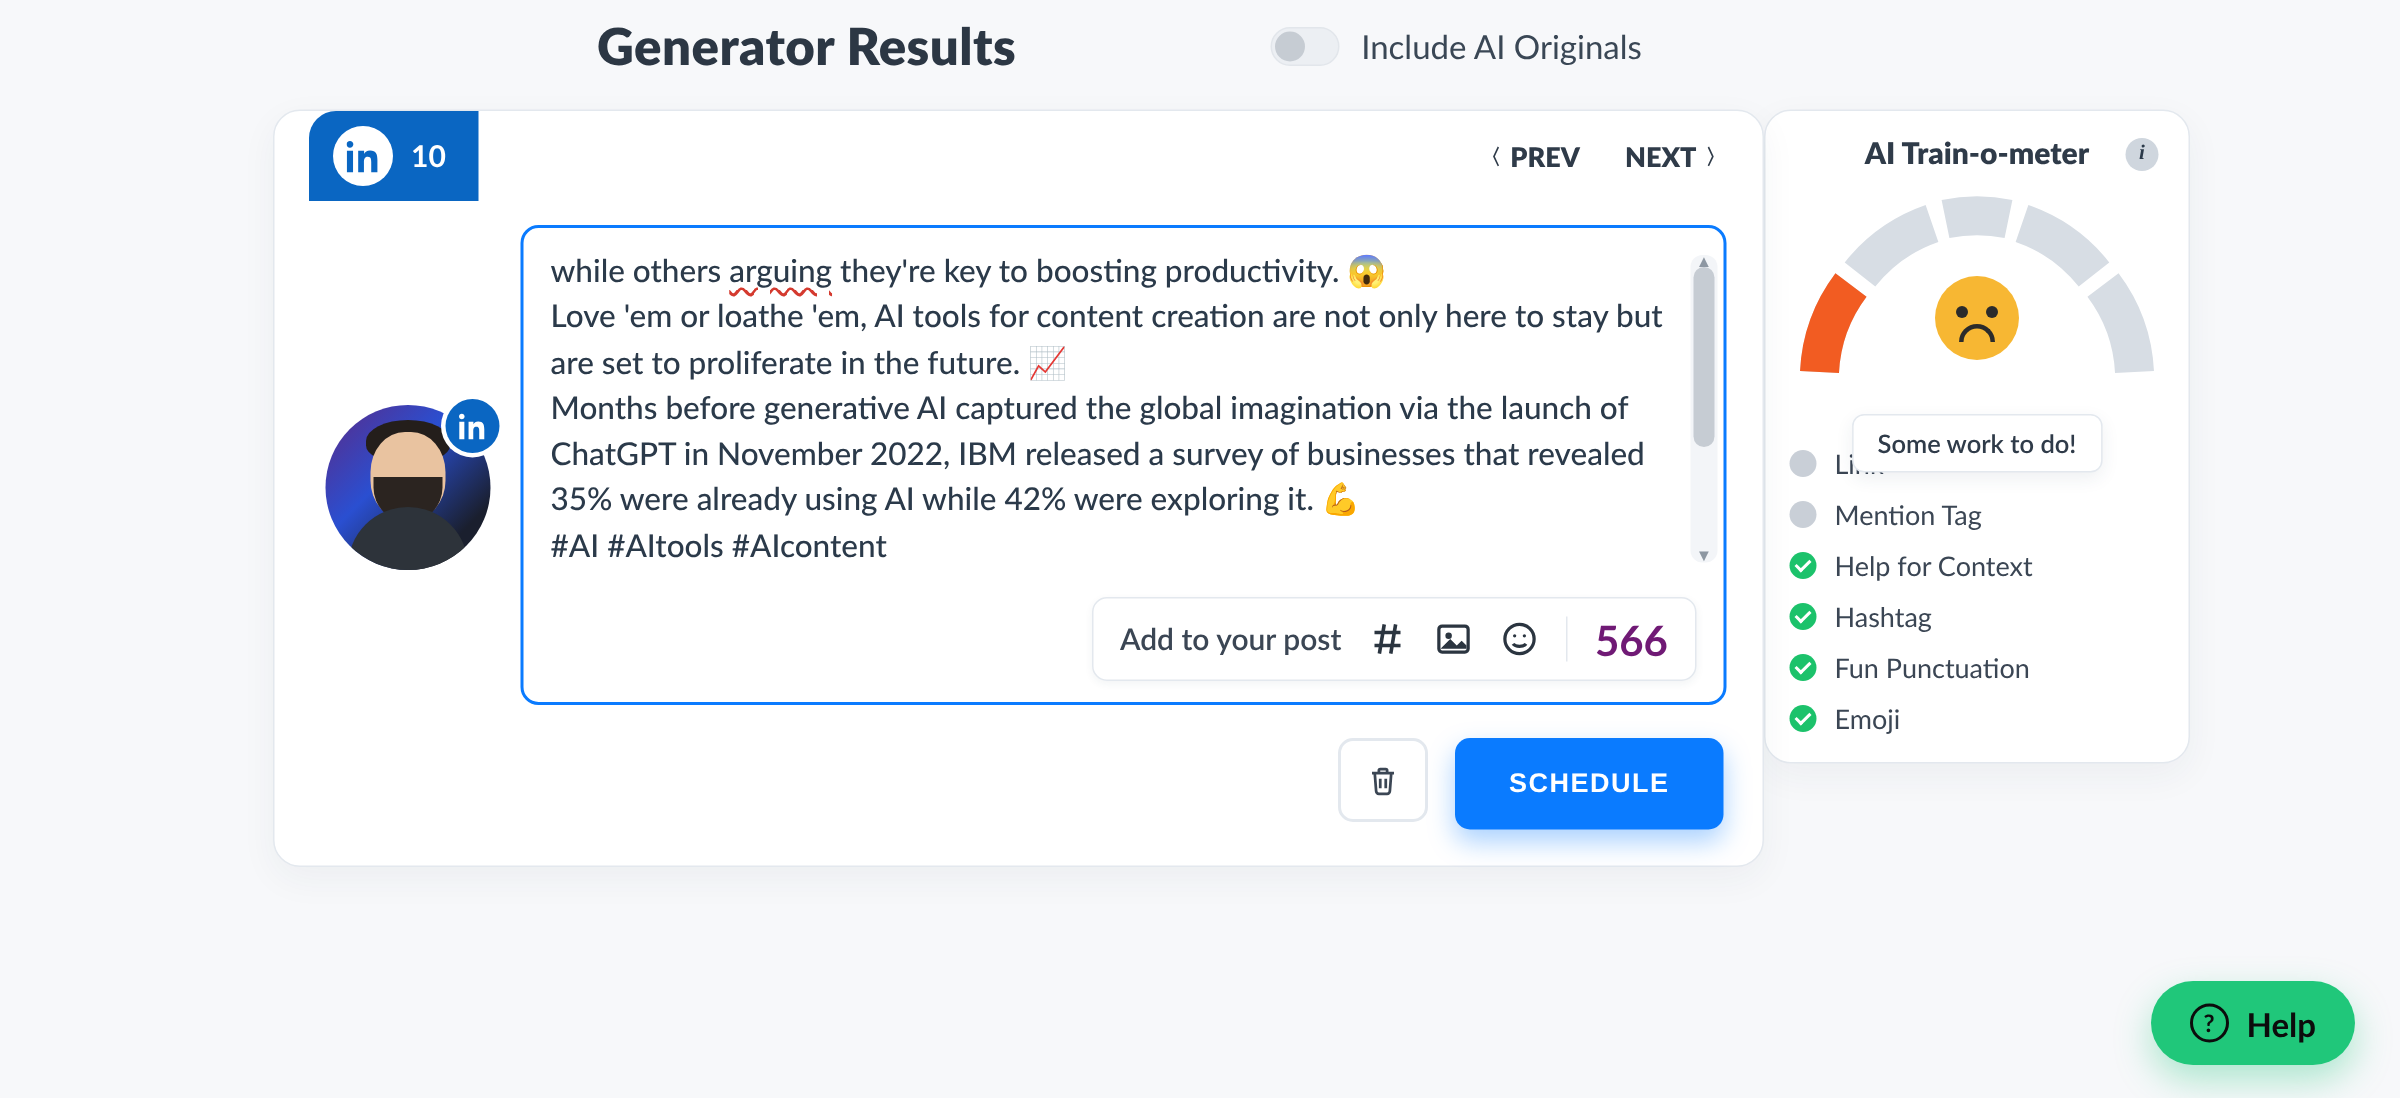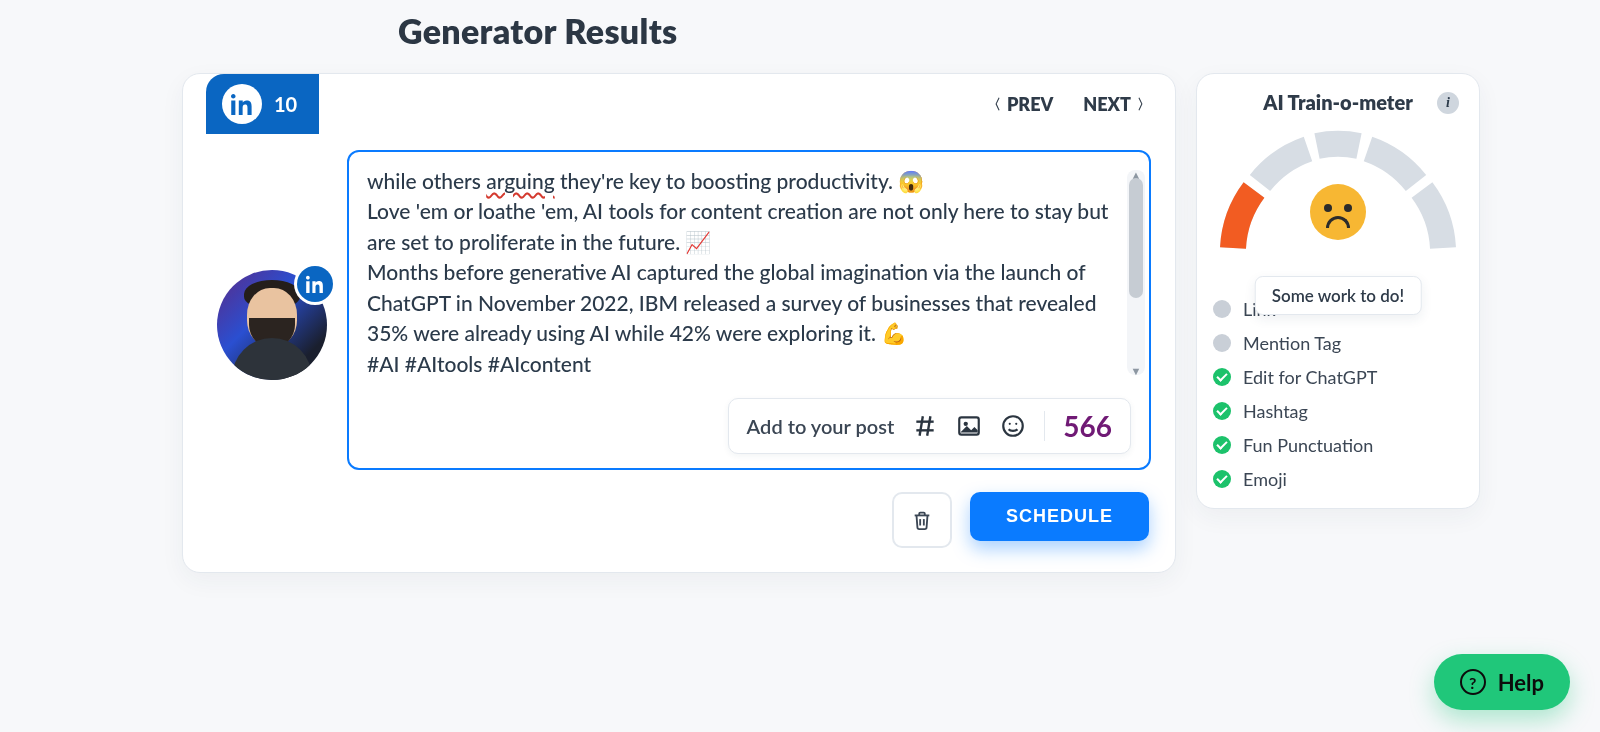--- a/index.html
+++ b/index.html
@@ -21,21 +21,21 @@
 html,body{margin:0;padding:0;background:var(--bg);font-family:"Segoe UI","Lato","Helvetica Neue",Arial,sans-serif;color:var(--ink);}
 body{width:1600px;height:732px;overflow:hidden;position:relative;}
 
 .header-row{display:flex;align-items:center;justify-content:flex-start;padding:10px 0 0 0;margin-left:398px;}
 .header-title{font-size:34px;font-weight:800;color:#2c3744;letter-spacing:.3px;}
 .header-spacer{width:170px;}
 .toggle-wrap{display:flex;align-items:center;gap:14px;color:#3a4755;font-size:22px;}
 .toggle{width:46px;height:26px;background:#eceff3;border-radius:30px;position:relative;border:1px solid #e2e6eb;}
 .toggle .knob{position:absolute;top:2px;left:2px;width:20px;height:20px;background:#c6ccd3;border-radius:50%;}
 
-.stage{display:flex;gap:20px;margin:22px 0 0 182px;}
+.stage{display:flex;margin:22px 0 0 182px;}
 
 .post-card{width:994px;background:var(--card);border:1px solid var(--border);border-radius:18px;box-shadow:0 8px 24px rgba(40,62,85,.05);position:relative;padding:0 0 14px 0;}
 .tab-bar{height:60px;display:flex;align-items:center;justify-content:space-between;padding:0 24px;}
 .platform-tab{height:60px;margin-left:-1px;margin-top:-1px;background:var(--linkedin);border-radius:18px 0 0 0;display:flex;align-items:center;gap:12px;padding:0 22px 0 16px;color:#fff;font-weight:700;font-size:20px;}
 .platform-tab .badge{width:40px;height:40px;border-radius:50%;background:#fff;display:flex;align-items:center;justify-content:center;}
 .platform-tab .badge svg{width:22px;height:22px;}
 .tab-nav{display:flex;gap:30px;color:#2f3b49;font-weight:800;font-size:18px;}
 .tab-nav .navbtn{display:flex;align-items:center;gap:6px;cursor:pointer;user-select:none;}
 .navbtn .chev{font-size:14px;}
 
@@ -62,21 +62,21 @@
 .add-bar{position:absolute;right:18px;bottom:14px;background:#fff;border:1px solid var(--border);border-radius:10px;height:56px;display:flex;align-items:center;gap:18px;padding:0 18px;box-shadow:0 2px 6px rgba(40,62,85,.06);}
 .add-bar .ab-label{color:#3b4654;font-size:20px;font-weight:600;}
 .add-bar .ab-icon{color:#2b3540;cursor:pointer;}
 .add-bar .ab-icon svg{width:26px;height:26px;display:block;}
 .add-bar .divider{width:1px;height:30px;background:var(--border);}
 .add-bar .count{color:#701a75;font-weight:700;font-size:28px;}
 
 .actions{display:flex;justify-content:flex-end;gap:18px;padding:22px 26px 10px 0;}
 .icon-btn{width:60px;height:56px;border:2px solid var(--border);border-radius:10px;background:#fff;display:flex;align-items:center;justify-content:center;color:#3b4654;cursor:pointer;}
 .icon-btn svg{width:22px;height:22px;}
-.schedule-btn{height:49px;padding:0 36px;border:none;border-radius:10px;background:var(--blue);color:#fff;font-weight:900;letter-spacing:1px;font-size:18px;cursor:pointer;box-shadow:0 8px 18px rgba(10,123,255,.35);}
+.schedule-btn{height:61px;padding:0 36px;border:none;border-radius:10px;background:var(--blue);color:#fff;font-weight:900;letter-spacing:1px;font-size:18px;cursor:pointer;box-shadow:0 8px 18px rgba(10,123,255,.35);}
 
 .meter-card{width:284px;background:var(--card);border:1px solid var(--border);border-radius:18px;box-shadow:0 8px 24px rgba(40,62,85,.05);padding:16px 16px 18px 16px;height:fit-content;}
 .meter-head{display:flex;align-items:center;justify-content:center;gap:12px;position:relative;}
 .meter-title{font-size:20px;font-weight:800;color:#2f3b49;text-align:right;}
 .meter-info{position:absolute;right:4px;top:2px;width:22px;height:22px;border-radius:50%;background:#cfd6de;color:#2b3a4a;font-weight:900;display:flex;align-items:center;justify-content:center;font-size:14px;cursor:pointer;font-style:italic;font-family:Georgia,serif;}
 .gauge-wrap{position:relative;height:150px;margin-top:14px;}
 .gauge{position:absolute;left:50%;transform:translateX(-50%);}
 .gauge-face{position:absolute;left:50%;top:56px;transform:translateX(-50%);width:56px;height:56px;border-radius:50%;background:#f7b733;display:flex;align-items:center;justify-content:center;}
 .gauge-face .eye{width:8px;height:8px;border-radius:50%;background:#2b2b2b;position:absolute;top:20px;}
 .gauge-face .eye.l{left:14px;} .gauge-face .eye.r{right:14px;}
@@ -92,20 +92,26 @@
 
 .help-pill{position:fixed;right:30px;bottom:22px;background:var(--help);color:#0c0c0c;height:56px;border-radius:30px;display:flex;align-items:center;gap:12px;padding:0 26px;font-size:22px;font-weight:700;box-shadow:0 10px 24px rgba(32,199,122,.35);cursor:pointer;}
 .help-pill .q{width:26px;height:26px;border:2.5px solid #0c0c0c;border-radius:50%;display:flex;align-items:center;justify-content:center;font-size:16px;}
 </style>
 </head>
 <body>
 
 <div class="header-row">
   <div class="header-title">Generator Results</div>
   <div class="header-spacer"></div>
+  <div class="toggle-wrap">
+    <div class="toggle">
+        <div class="knob"></div>
+      </div>
+    <div>Include AI Originals</div>
+  </div>
 </div>
 
 <div class="stage">
 
   <div class="post-card">
     <div class="tab-bar">
       <div class="platform-tab">
         <span class="badge">
           <svg viewBox="0 0 24 24" fill="#0a66c2">
               <path d="M4.98 3.5C4.98 4.88 3.88 6 2.5 6S0 4.88 0 3.5 1.12 1 2.5 1 4.98 2.12 4.98 3.5zM.26 8.25h4.5V24h-4.5V8.25zM8.5 8.25h4.31v2.15h.06c.6-1.13 2.06-2.32 4.24-2.32 4.53 0 5.37 2.98 5.37 6.86V24h-4.5v-7.39c0-1.76-.03-4.03-2.46-4.03-2.46 0-2.84 1.92-2.84 3.9V24H8.5V8.25z"></path>
@@ -230,21 +236,21 @@
     <div class="check-item">
           <span class="dot gray"></span>
           <span>Link</span>
         </div>
         <div class="check-item">
           <span class="dot gray"></span>
           <span>Mention Tag</span>
         </div>
         <div class="check-item">
           <span class="dot green"></span>
-          <span>Edit for ChatGPT</span>
+          <span>Help for Context</span>
         </div>
         <div class="check-item">
           <span class="dot green"></span>
           <span>Hashtag</span>
         </div>
         <div class="check-item">
           <span class="dot green"></span>
           <span>Fun Punctuation</span>
         </div>
         <div class="check-item">

